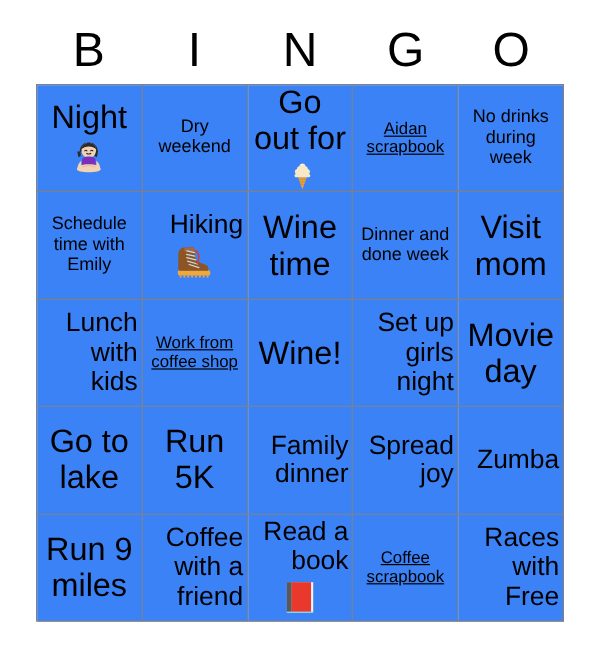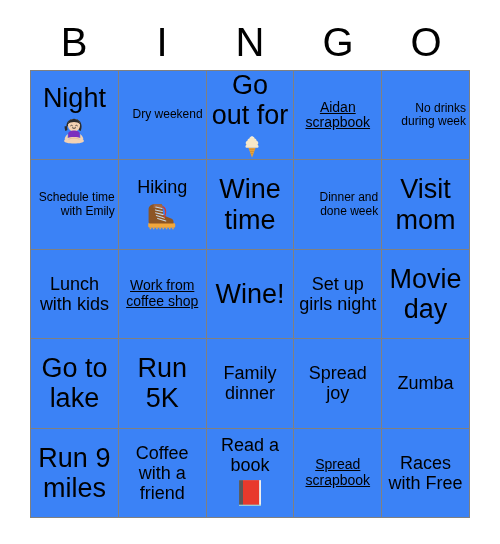--- a/index.html
+++ b/index.html
@@ -75,22 +75,22 @@
   .cell-text {
     display: block;
     width: 100%;
     line-height: 1.12;
     word-wrap: break-word;
   }
 
   
   .fs-xl .cell-text { font-size: 27px; }
   .fs-lg .cell-text { font-size: 27px; }
-  .fs-md .cell-text { font-size: 18px; }
-  .fs-sm .cell-text { font-size: 12px; text-align: right; }
+  .fs-md .cell-text { font-size: 22px; text-align: right; }
+  .fs-sm .cell-text { font-size: 15px; }
   .fs-xs .cell-text { font-size: 14px; text-decoration: underline; }
 
   .emoji {
     display: block;
     line-height: 1;
     margin-top: 1px;
   }
   .emoji svg { display: block; margin: 0 auto; }
 
   
@@ -212,20 +212,20 @@
           <svg width="34" height="34" viewBox="0 0 36 36">
             <path d="M6.4 4.4h23.2v27.2H6.4z" fill="#b9bec2"></path>
             <path d="M6.4 4.4h4.2v26.1H6.4z" fill="#58595b"></path>
             <path d="M10.6 4.4h17.2v26.1H10.6z" fill="#e8392c"></path>
             <path d="M27.8 4.4h1.8v26.1h-1.8z" fill="#f2f2f2"></path>
             <path d="M6.4 30.5h23.2v1.1H6.4z" fill="#8fd3df"></path>
           </svg>
         </span>
       </div>
       <div class="cell fs-xs">
-        <span class="cell-text">Spread scrapbook</span>
+        <span class="cell-text">Coffee scrapbook</span>
       </div>
       <div class="cell fs-md">
         <span class="cell-text">Races with Free</span>
       </div>
     </div>
 
 </div>
 
 </body></html>

